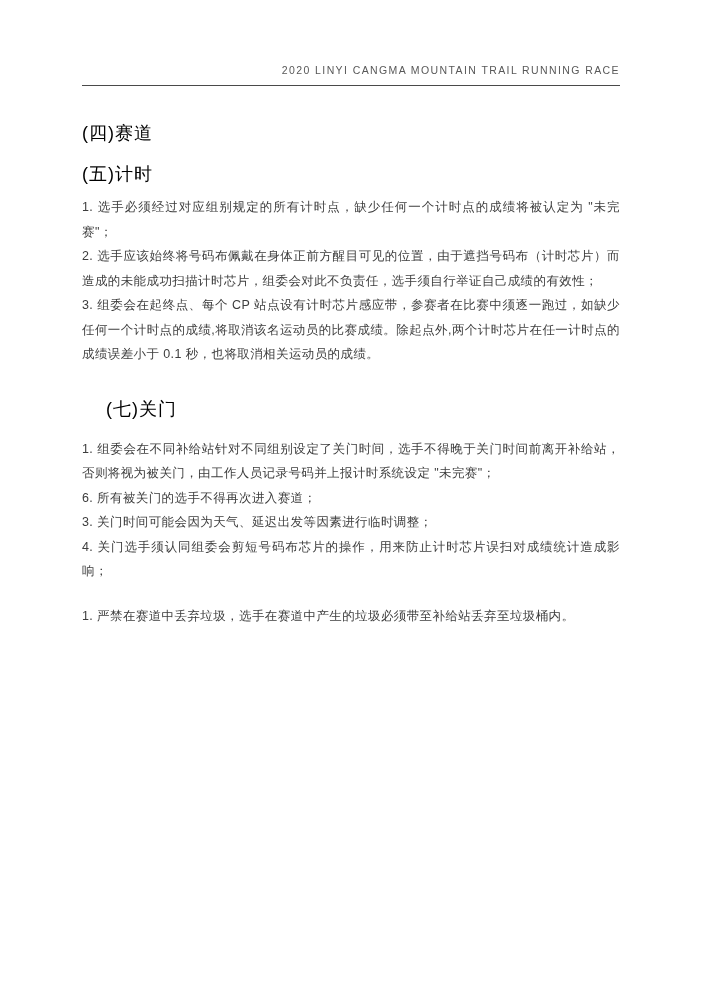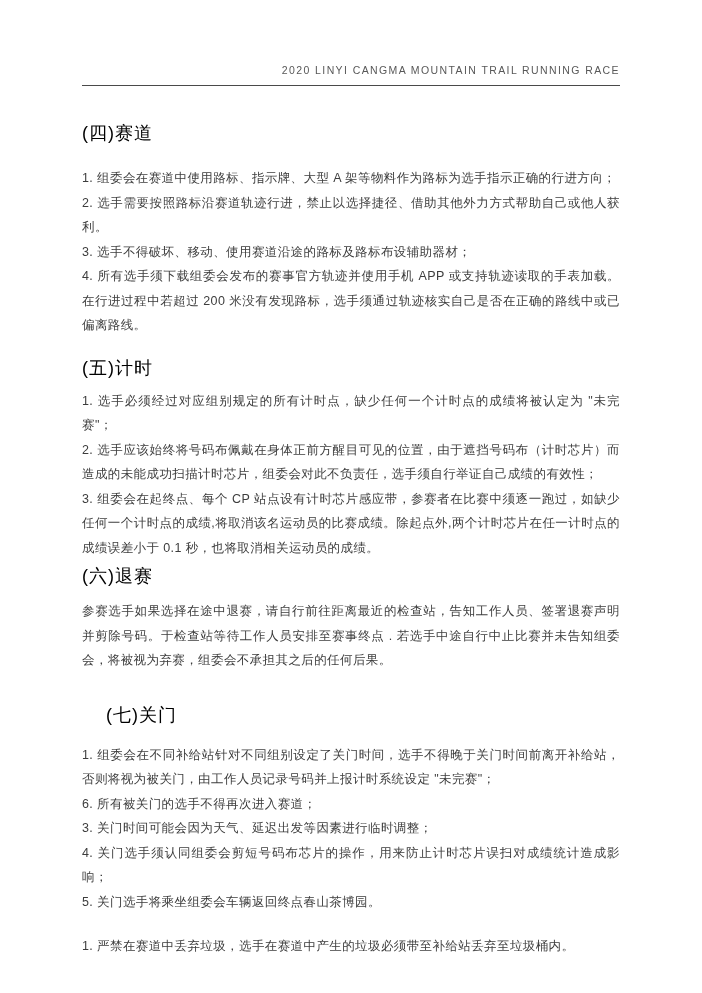--- a/index.html
+++ b/index.html
@@ -66,52 +66,39 @@
 <div class="page">
 
   <header class="doc-header">
     <span class="title">2020 LINYI CANGMA MOUNTAIN TRAIL RUNNING RACE</span>
   </header>
 
   <main>
 
     <section class="sec sec-track">
       <h2 class="sec-heading">(四)赛道</h2>
-      <div class="sec-content">
-        <p>1. 组委会在赛道中使用路标、指示牌、大型 A 架等物料作为路标为选手指示正确的行进方向；</p>
-        <p>2. 选手需要按照路标沿赛道轨迹行进，禁止以选择捷径、借助其他外力方式帮助自己或他人获利。</p>
-        <p>3. 选手不得破坏、移动、使用赛道沿途的路标及路标布设辅助器材；</p>
-        <p>4. 所有选手须下载组委会发布的赛事官方轨迹并使用手机 APP 或支持轨迹读取的手表加载。在行进过程中若超过 200 米没有发现路标，选手须通过轨迹核实自己是否在正确的路线中或已偏离路线。</p>
-      </div>
     </section>
 
     <section class="sec sec-timing">
       <h2 class="sec-heading">(五)计时</h2>
       <div class="sec-content">
         <p>1. 选手必须经过对应组别规定的所有计时点，缺少任何一个计时点的成绩将被认定为 "未完赛"；</p>
         <p>2. 选手应该始终将号码布佩戴在身体正前方醒目可见的位置，由于遮挡号码布（计时芯片）而造成的未能成功扫描计时芯片，组委会对此不负责任，选手须自行举证自己成绩的有效性；</p>
         <p>3. 组委会在起终点、每个 CP 站点设有计时芯片感应带，参赛者在比赛中须逐一跑过，如缺少任何一个计时点的成绩,将取消该名运动员的比赛成绩。除起点外,两个计时芯片在任一计时点的成绩误差小于 0.1 秒，也将取消相关运动员的成绩。</p>
       </div>
     </section>
 
-    <section class="sec sec-quit">
-      <h2 class="sec-heading">(六)退赛</h2>
-      <div class="sec-content">
-        <p>参赛选手如果选择在途中退赛，请自行前往距离最近的检查站，告知工作人员、签署退赛声明并剪除号码。于检查站等待工作人员安排至赛事终点 . 若选手中途自行中止比赛并未告知组委会，将被视为弃赛，组委会不承担其之后的任何后果。</p>
-      </div>
-    </section>
 
     <section class="sec sec-cutoff">
       <h2 class="sec-heading">(七)关门</h2>
       <div class="sec-content">
         <p>1. 组委会在不同补给站针对不同组别设定了关门时间，选手不得晚于关门时间前离开补给站，否则将视为被关门，由工作人员记录号码并上报计时系统设定 "未完赛"；</p>
         <p>6. 所有被关门的选手不得再次进入赛道；</p>
         <p>3. 关门时间可能会因为天气、延迟出发等因素进行临时调整；</p>
         <p>4. 关门选手须认同组委会剪短号码布芯片的操作，用来防止计时芯片误扫对成绩统计造成影响；</p>
-        <p>5. 关门选手将乘坐组委会车辆返回终点春山茶博园。</p>
       </div>
     </section>
 
     <section class="sec sec-eco">
       <div class="sec-content">
         <p>1. 严禁在赛道中丢弃垃圾，选手在赛道中产生的垃圾必须带至补给站丢弃至垃圾桶内。</p>
       </div>
     </section>
 
   </main>

